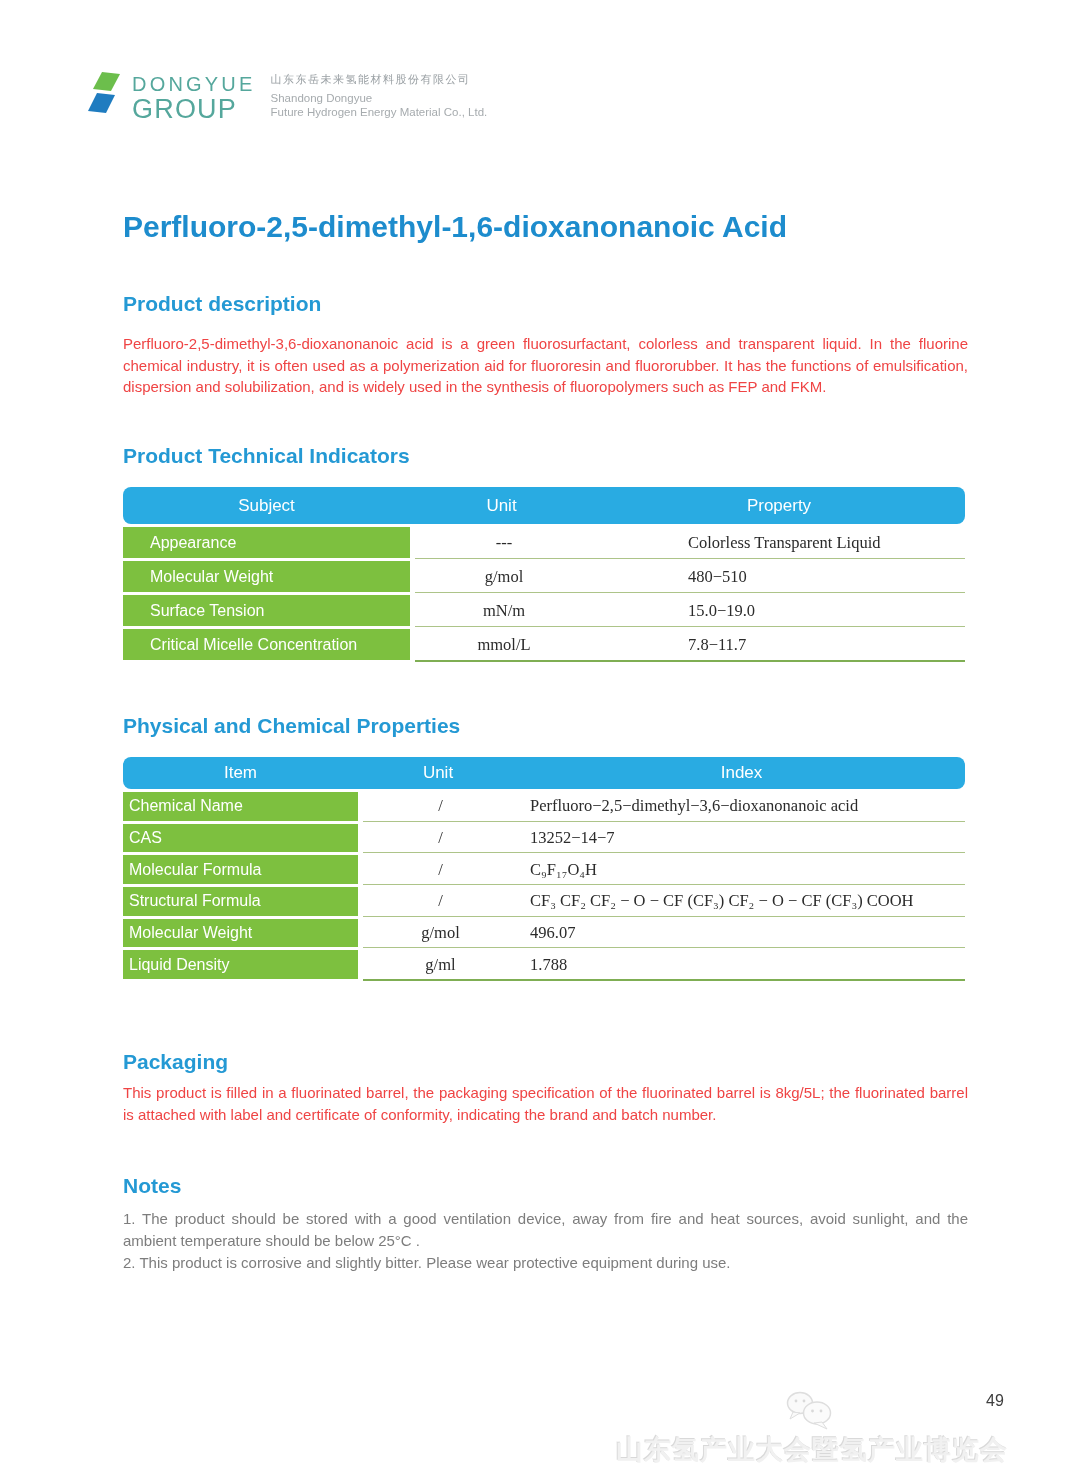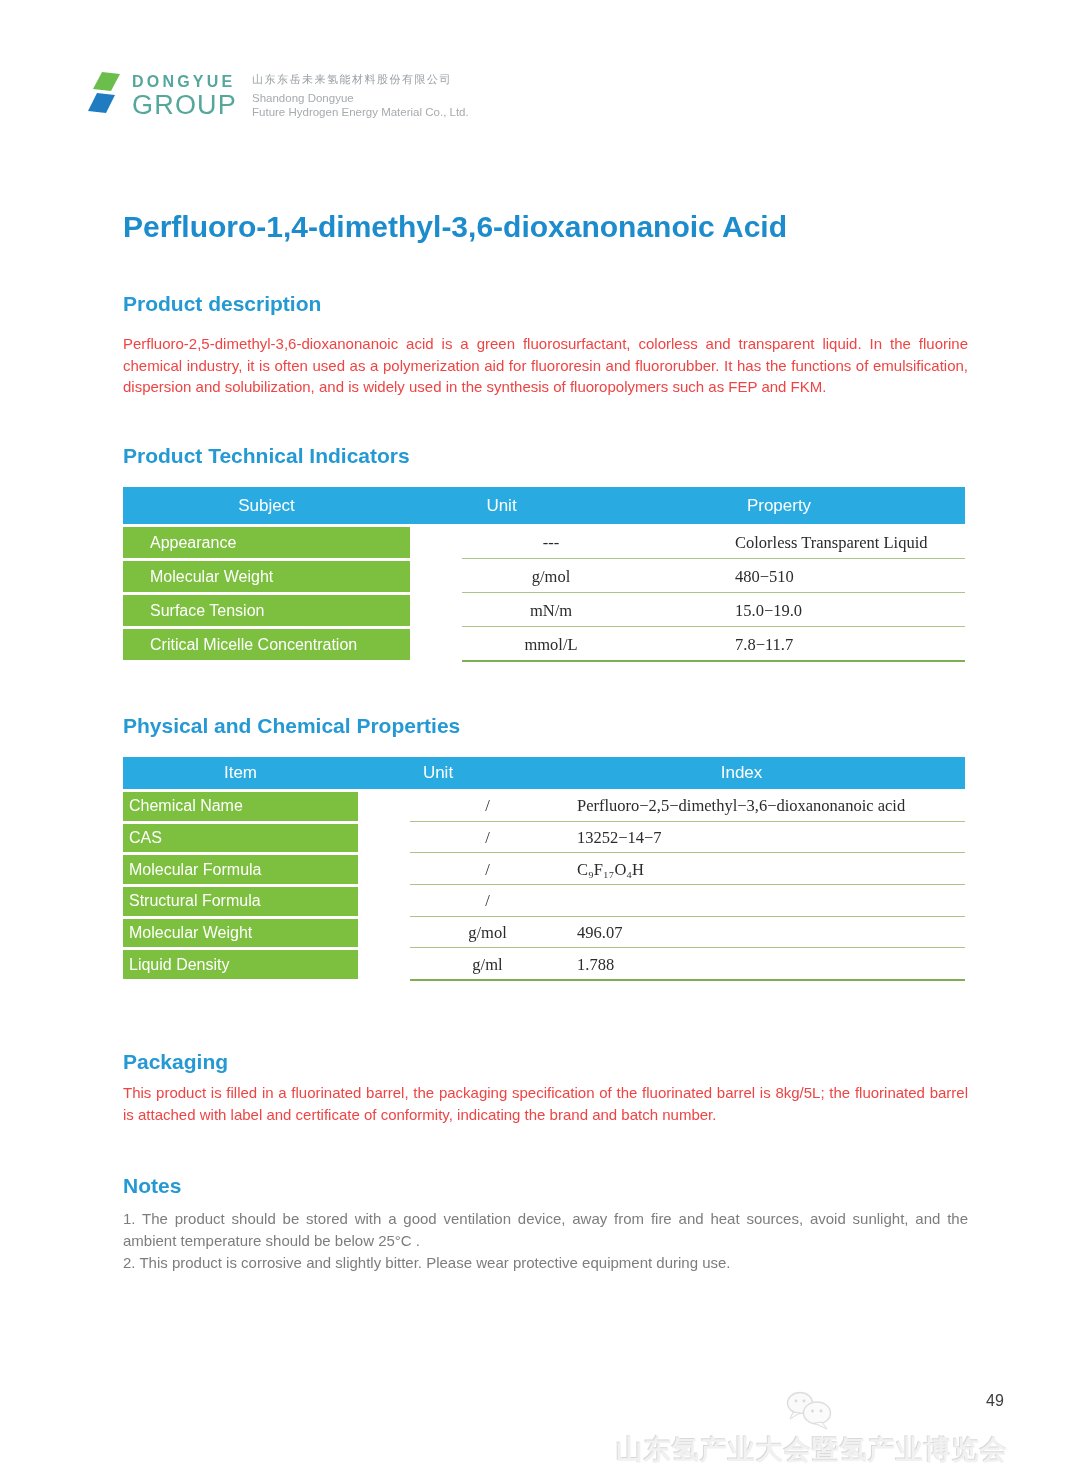--- a/index.html
+++ b/index.html
@@ -3,44 +3,44 @@
 <meta charset="utf-8">
 <style>
   html,body{margin:0;padding:0;background:#ffffff;}
   .page{position:relative;width:1080px;height:1475px;background:#ffffff;overflow:hidden;
         font-family:"Liberation Sans",sans-serif;}
 
   
   .hdr{position:absolute;top:70px;left:85px;display:flex;align-items:flex-start;}
   .logo-mark{display:block;}
   .logo-text{margin-left:7px;color:#55a79c;line-height:1;margin-top:4px;}
-  .logo-text .l1{font-size:16px;letter-spacing:3.2px;font-weight:700;}
+  .logo-text .l1{font-size:20px;letter-spacing:3.2px;font-weight:400;}
   .logo-text .l2{font-size:27px;letter-spacing:1.2px;margin-top:2px;font-weight:400;}
   .company{margin-left:15px;margin-top:2px;}
   .company .cn{font-size:11px;color:#9aa0a4;letter-spacing:1.5px;}
   .company .en{font-size:11.5px;color:#a6abae;line-height:14px;margin-top:4px;}
 
   
   .title{position:absolute;top:210px;left:123px;margin:0;font-size:30px;font-weight:bold;color:#1d8ccd;}
   .sec-h{position:absolute;left:123px;margin:0;font-size:21px;font-weight:bold;color:#2499d4;}
   .body-text{position:absolute;left:123px;width:845px;margin:0;font-size:15px;color:#ef4444;
              line-height:21.5px;text-align:justify;}
   .notes-wrap{position:absolute;top:1208px;left:123px;width:845px;}
   .notes-wrap p{margin:0;font-size:15px;color:#7d7d7d;line-height:22px;text-align:justify;}
 
   
   .tbl{position:absolute;left:123px;width:842px;}
-  .thead{display:flex;background:#29abe2;margin-bottom:3px;}
+  .thead{display:flex;background:#29abe2;margin-bottom:3px;border-radius:8px;}
   .th{display:flex;align-items:center;justify-content:center;color:#ffffff;font-size:17px;}
   .t1 .thead{height:37px;}
   .t2 .thead{height:32px;}
   .t1 .c1{width:287px;} .t1 .c2{width:183px;} .t1 .c3{width:372px;}
   .t2 .c1{width:235px;} .t2 .c2{width:160px;} .t2 .c3{width:447px;}
 
-  .trow{display:flex;gap:47px;}
+  .trow{display:flex;}
   .t1 .trow{height:34px;}
   .t2 .trow{height:31.7px;}
   .lbl{background:#7dc03f;color:#ffffff;display:flex;align-items:center;box-sizing:border-box;
        font-size:16px;height:calc(100% - 3px);}
   .t1 .lbl{width:287px;padding-left:27px;}
   .t2 .lbl{width:235px;padding-left:6px;}
   .vals{flex:1;display:flex;align-items:center;height:calc(100% - 3px);margin-left:5px;
         border-bottom:1px solid #adc489;
         font-family:"Liberation Serif","DejaVu Serif",serif;font-size:16.5px;color:#2b2b2b;}
   .trow:last-child .vals{border-bottom:2px solid #7fae53;}
@@ -71,21 +71,21 @@
     </div>
     <div class="company">
       <div class="cn">山东东岳未来氢能材料股份有限公司</div>
       <div class="en">
         <div>Shandong Dongyue</div>
         <div>Future Hydrogen Energy Material Co., Ltd.</div>
       </div>
     </div>
   </div>
 
-  <h1 class="title">Perfluoro-1,4-dimethyl-3,6-dioxanonanoic Acid</h1>
+  <h1 class="title">Perfluoro-2,5-dimethyl-1,6-dioxanonanoic Acid</h1>
 
   <h2 class="sec-h" style="top:292px;">Product description</h2>
   <p class="body-text" style="top:333px;">Perfluoro-2,5-dimethyl-3,6-dioxanonanoic acid is a green fluorosurfactant, colorless and transparent liquid. In the fluorine chemical industry, it is often used as a polymerization aid for fluororesin and fluororubber. It has the functions of emulsification, dispersion and solubilization, and is widely used in the synthesis of fluoropolymers such as FEP and FKM.</p>
 
   <h2 class="sec-h" style="top:444px;">Product Technical Indicators</h2>
   <div class="tbl t1" style="top:487px;">
     <div class="thead">
       <div class="th c1">Subject</div>
       <div class="th c2">Unit</div>
       <div class="th c3">Property</div>
@@ -145,20 +145,21 @@
       <div class="lbl">Molecular Formula</div>
       <div class="vals">
         <div class="unit">/</div>
         <div class="val">C₉F₁₇O₄H</div>
       </div>
     </div>
     <div class="trow">
       <div class="lbl">Structural Formula</div>
       <div class="vals">
         <div class="unit">/</div>
+        <div class="val">CF₃ CF₂ CF₂ − O − CF (CF₃) CF₂ − O − CF (CF₃) COOH</div>
       </div>
     </div>
     <div class="trow">
       <div class="lbl">Molecular Weight</div>
       <div class="vals">
         <div class="unit">g/mol</div>
         <div class="val">496.07</div>
       </div>
     </div>
     <div class="trow">

